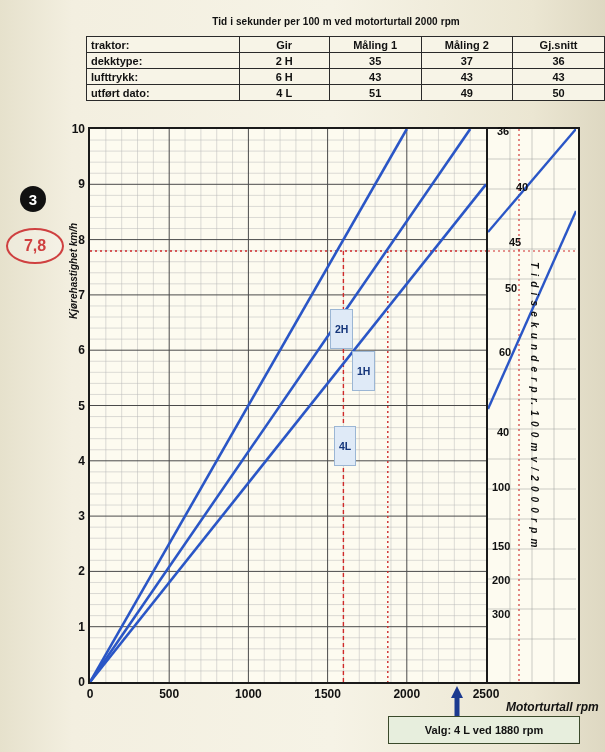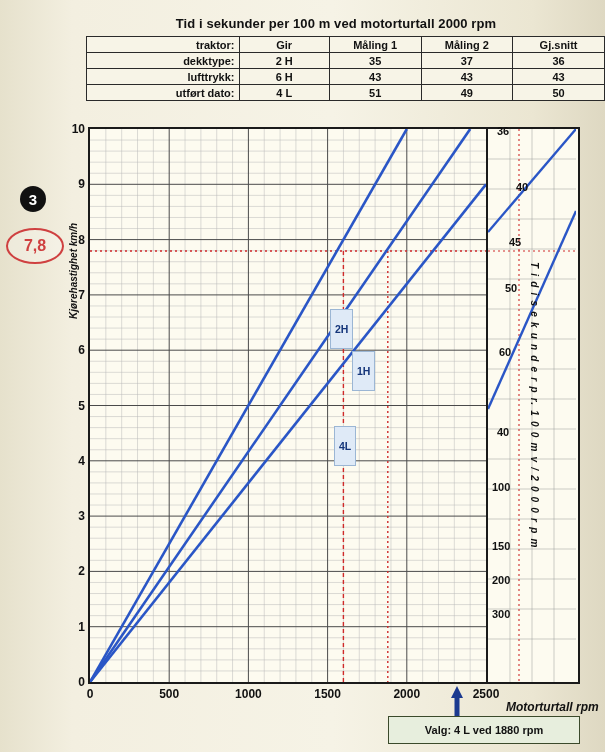--- a/index.html
+++ b/index.html
@@ -10,36 +10,36 @@
     position:relative;
     overflow:hidden;
   }
   .page{
     position:absolute;left:0;top:0;width:605px;height:752px;
     background:linear-gradient(90deg,#e6e1cc 0%, #f3efe0 12%, #f6f3e6 55%, #ebe6d2 88%, #ded8c2 100%);
   }
   
   .tbl-title{
     position:absolute;left:86px;top:16px;width:500px;
-    text-align:center;font-size:13px;font-weight:bold;color:#111;
+    text-align:center;font-size:10px;font-weight:bold;color:#111;
     letter-spacing:.1px;
   }
   table.data{
     position:absolute;left:86px;top:36px;
     border-collapse:collapse;
     background:#f7f4e7;
   }
   table.data td{
     border:1px solid #2a2a2a;
     font-size:11px;
     height:15px;
     padding:0 4px;
     color:#111;
   }
-  td.lbl{width:150px;text-align:right;font-weight:bold;font-size:10.5px;padding-left:8px;}
+  td.lbl{width:150px;text-align:left;font-weight:bold;font-size:10.5px;padding-left:8px;}
   td.gir{width:86px;text-align:center;font-weight:bold;}
   td.m1,td.m2,td.gj{width:86px;text-align:center;font-weight:bold;}
   td.hdr{font-weight:bold;text-align:center;}
   
   .plot{
     position:absolute;left:88px;top:127px;width:400px;height:557px;
     background:#fdfbf0;
     border:2px solid #1a1a1a;
     box-sizing:border-box;
   }

